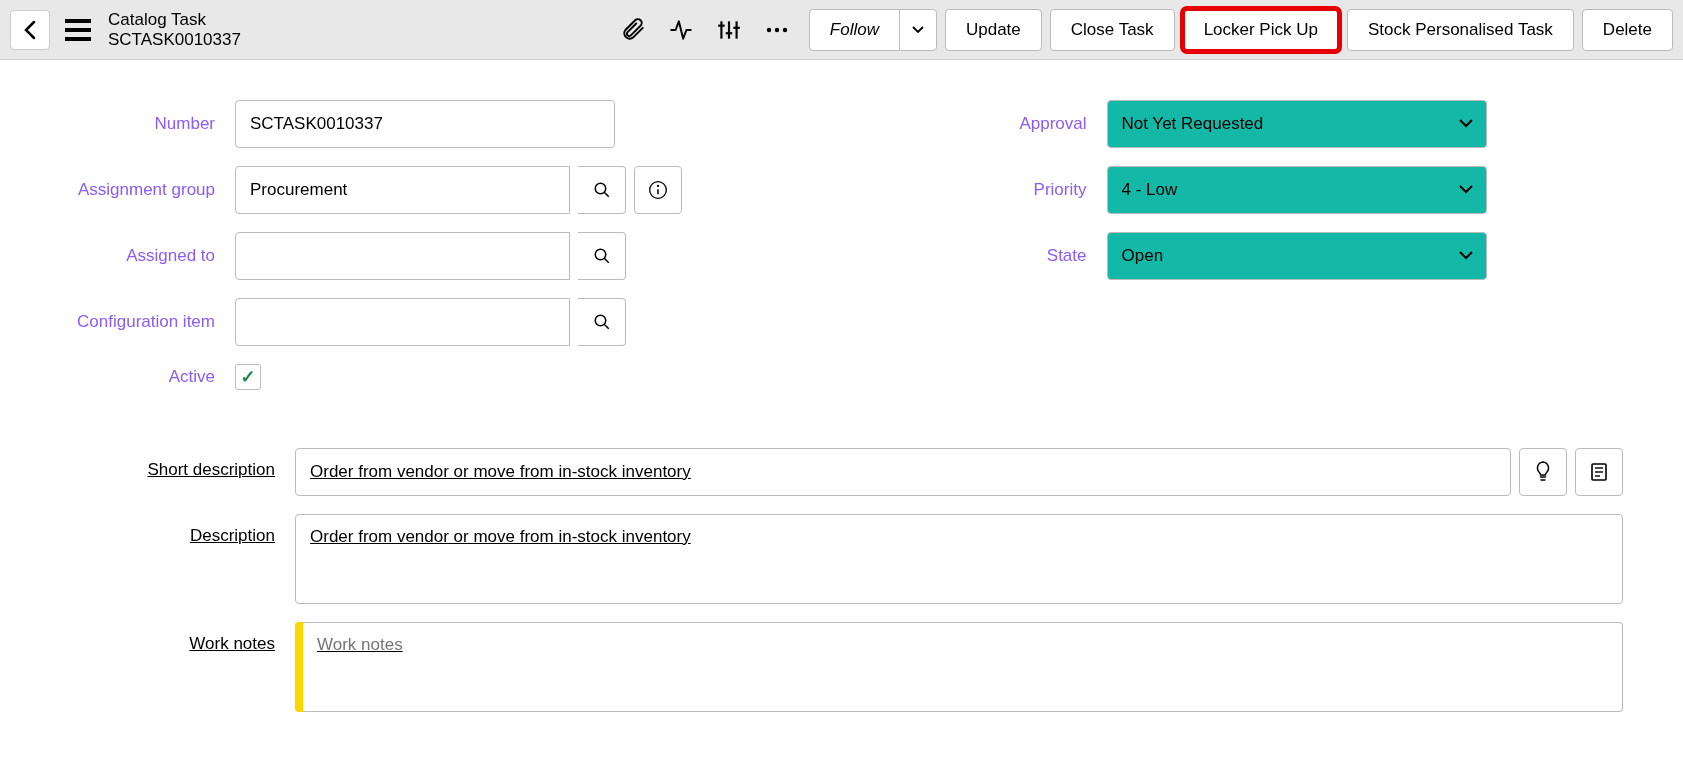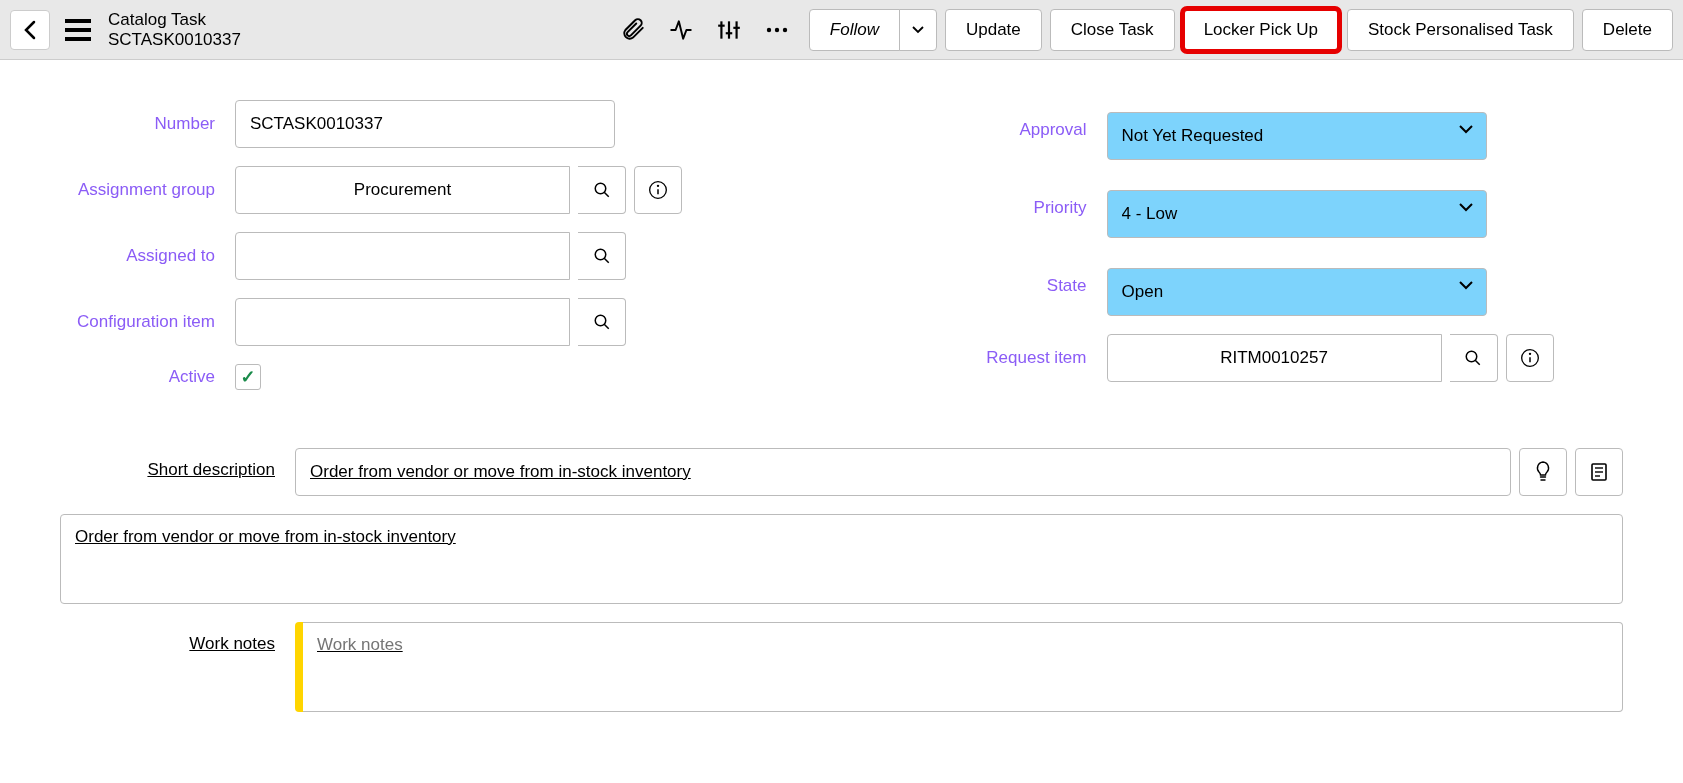--- a/index.html
+++ b/index.html
@@ -52,34 +52,34 @@
   .form-area { padding: 40px 60px; }
   .two-col { display:flex; gap: 180px; }
   .col { flex:1; }
   .field-row { display:flex; align-items:center; margin-bottom: 18px; }
   .field-label { width: 175px; text-align:right; padding-right: 20px; font-size: 17px; color:#8b5cf6; }
   .field-control { display:flex; align-items:center; gap: 8px; flex:1; }
   .txt-input {
     width: 380px; height: 48px; border:1px solid #bbb; border-radius:4px;
     padding: 0 14px; font-size: 17px; background:#fff;
   }
-  .txt-input.ref { width: 335px; border-top-right-radius:0; border-bottom-right-radius:0;text-align:center; }
+  .txt-input.ref { width: 335px; border-top-right-radius:0; border-bottom-right-radius:0; }
   .lookup-btn {
     width: 48px; height:48px; border:1px solid #bbb; border-left:none;
     border-top-right-radius:4px; border-bottom-right-radius:4px;
     display:flex; align-items:center; justify-content:center; cursor:pointer; background:#fff;
   }
   .info-btn {
     width:48px; height:48px; border:1px solid #bbb; border-radius:4px;
     display:flex; align-items:center; justify-content:center; cursor:pointer; background:#fff;
   }
   .select-wrap { position:relative; width: 380px; }
   .select-input {
     width:100%; height:48px; border:1px solid #bbb; border-radius:4px;
-    padding: 0 14px; font-size:17px; background:#7dd3fc; appearance:none;margin-top:12px;
+    padding: 0 14px; font-size:17px; background:#14b8a6; appearance:none;
   }
   .select-caret { position:absolute; right:14px; top:50%; transform:translateY(-50%); pointer-events:none;}
   .chk {
     width:26px; height:26px; border:1px solid #bbb; border-radius:3px; background:#fff;
     display:flex; align-items:center; justify-content:center;
   }
   .chk-mark { color:#1a8b4a; font-size:18px; font-weight:bold; }
   
   .full-row { display:flex; align-items:flex-start; margin-bottom:18px;text-decoration:underline; }
   .full-label { width:235px; text-align:right; padding-right:20px; font-size:17px; padding-top:12px;}
@@ -262,39 +262,20 @@
           <div class="select-wrap">
             <input class="select-input" readonly="" value="Open" style="">
             <span class="select-caret">
               <svg width="14" height="10" viewBox="0 0 14 10">
                   <path d="M1 1l6 6 6-6" stroke="#000" stroke-width="2" fill="none"></path>
                 </svg>
             </span>
           </div>
         </div>
       </div>
-      <div class="field-row">
-        <div class="field-label">Request item</div>
-        <div class="field-control">
-          <input class="txt-input ref" value="RITM0010257" style="">
-          <div class="lookup-btn">
-            <svg width="18" height="18" viewBox="0 0 24 24">
-                <circle cx="10" cy="10" r="7" stroke="#000" stroke-width="2" fill="none"></circle>
-                <line x1="15" y1="15" x2="21" y2="21" stroke="#000" stroke-width="2"></line>
-              </svg>
-          </div>
-          <div class="info-btn">
-            <svg width="20" height="20" viewBox="0 0 24 24">
-                <circle cx="12" cy="12" r="10" stroke="#000" stroke-width="1.6" fill="none"></circle>
-                <circle cx="12" cy="7" r="1.4" fill="#000"></circle>
-                <line x1="12" y1="11" x2="12" y2="17" stroke="#000" stroke-width="1.8"></line>
-              </svg>
-          </div>
-        </div>
-      </div>
     </div>
   </div>
 
   <div style="height:40px"></div>
 
   <div class="full-row">
     <div class="full-label">Short description</div>
     <div class="full-control">
       <input class="wide-input" value="Order from vendor or move from in-stock inventory" style="">
       <div class="side-icon">
@@ -307,20 +288,21 @@
             <rect x="2" y="2" width="14" height="16" stroke="#000" stroke-width="1.6" fill="none" rx="1"></rect>
             <line x1="5" y1="6" x2="13" y2="6" stroke="#000" stroke-width="1.4"></line>
             <line x1="5" y1="10" x2="13" y2="10" stroke="#000" stroke-width="1.4"></line>
             <line x1="5" y1="14" x2="10" y2="14" stroke="#000" stroke-width="1.4"></line>
           </svg>
       </div>
     </div>
   </div>
 
   <div class="full-row">
+    <div class="full-label">Description</div>
     <div class="full-control">
       <textarea class="wide-textarea" style="">Order from vendor or move from in-stock inventory</textarea>
     </div>
   </div>
 
   <div class="full-row">
     <div class="full-label">Work notes</div>
     <div class="full-control">
       <div class="worknotes-wrap">
         <div class="worknotes-bar"></div>

